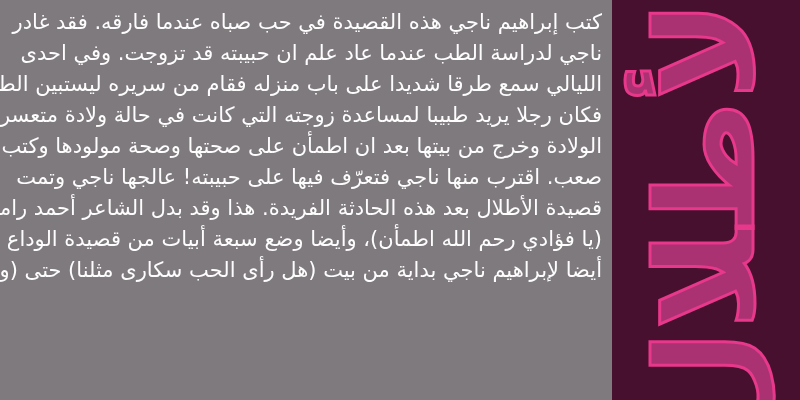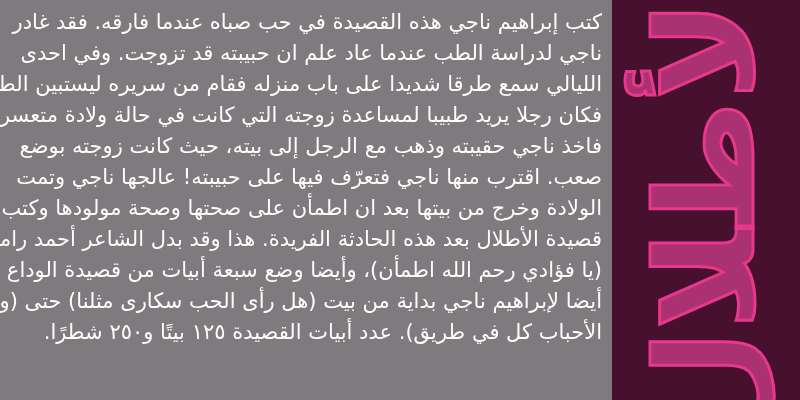--- a/index.html
+++ b/index.html
@@ -59,25 +59,23 @@
 </style>
 </head>
 <body>
 
 <div class="canvas">
   <div class="text-area" dir="rtl">
     <div class="text-line">كتب إبراهيم ناجي هذه القصيدة في حب صباه عندما فارقه. فقد غادر</div>
     <div class="text-line">ناجي لدراسة الطب عندما عاد علم ان حبيبته قد تزوجت. وفي احدى</div>
     <div class="text-line">الليالي سمع طرقا شديدا على باب منزله فقام من سريره ليستبين الطارق</div>
     <div class="text-line">فكان رجلا يريد طبيبا لمساعدة زوجته التي كانت في حالة ولادة متعسرة،</div>
-    <div class="text-line">فاخذ ناجي حقيبته وذهب مع الرجل إلى بيته، حيث كانت زوجته بوضع</div>
+    <div class="text-line">الولادة وخرج من بيتها بعد ان اطمأن على صحتها وصحة مولودها وكتب</div>
     <div class="text-line">صعب. اقترب منها ناجي فتعرّف فيها على حبيبته! عالجها ناجي وتمت</div>
-    <div class="text-line">الولادة وخرج من بيتها بعد ان اطمأن على صحتها وصحة مولودها وكتب</div>
     <div class="text-line">قصيدة الأطلال بعد هذه الحادثة الفريدة. هذا وقد بدل الشاعر أحمد رامي</div>
     <div class="text-line">(يا فؤادي رحم الله اطمأن)، وأيضا وضع سبعة أبيات من قصيدة الوداع</div>
     <div class="text-line">أيضا لإبراهيم ناجي بداية من بيت (هل رأى الحب سكارى مثلنا) حتى (وإذا</div>
-    <div class="text-line">الأحباب كل في طريق). عدد أبيات القصيدة ١٢٥ بيتًا و٢٥٠ شطرًا.</div>
   </div>
 
   <div class="title-band">
     <div class="vertical-title" dir="rtl">الأطلال</div>
   </div>
 </div>
 
 </body></html>

